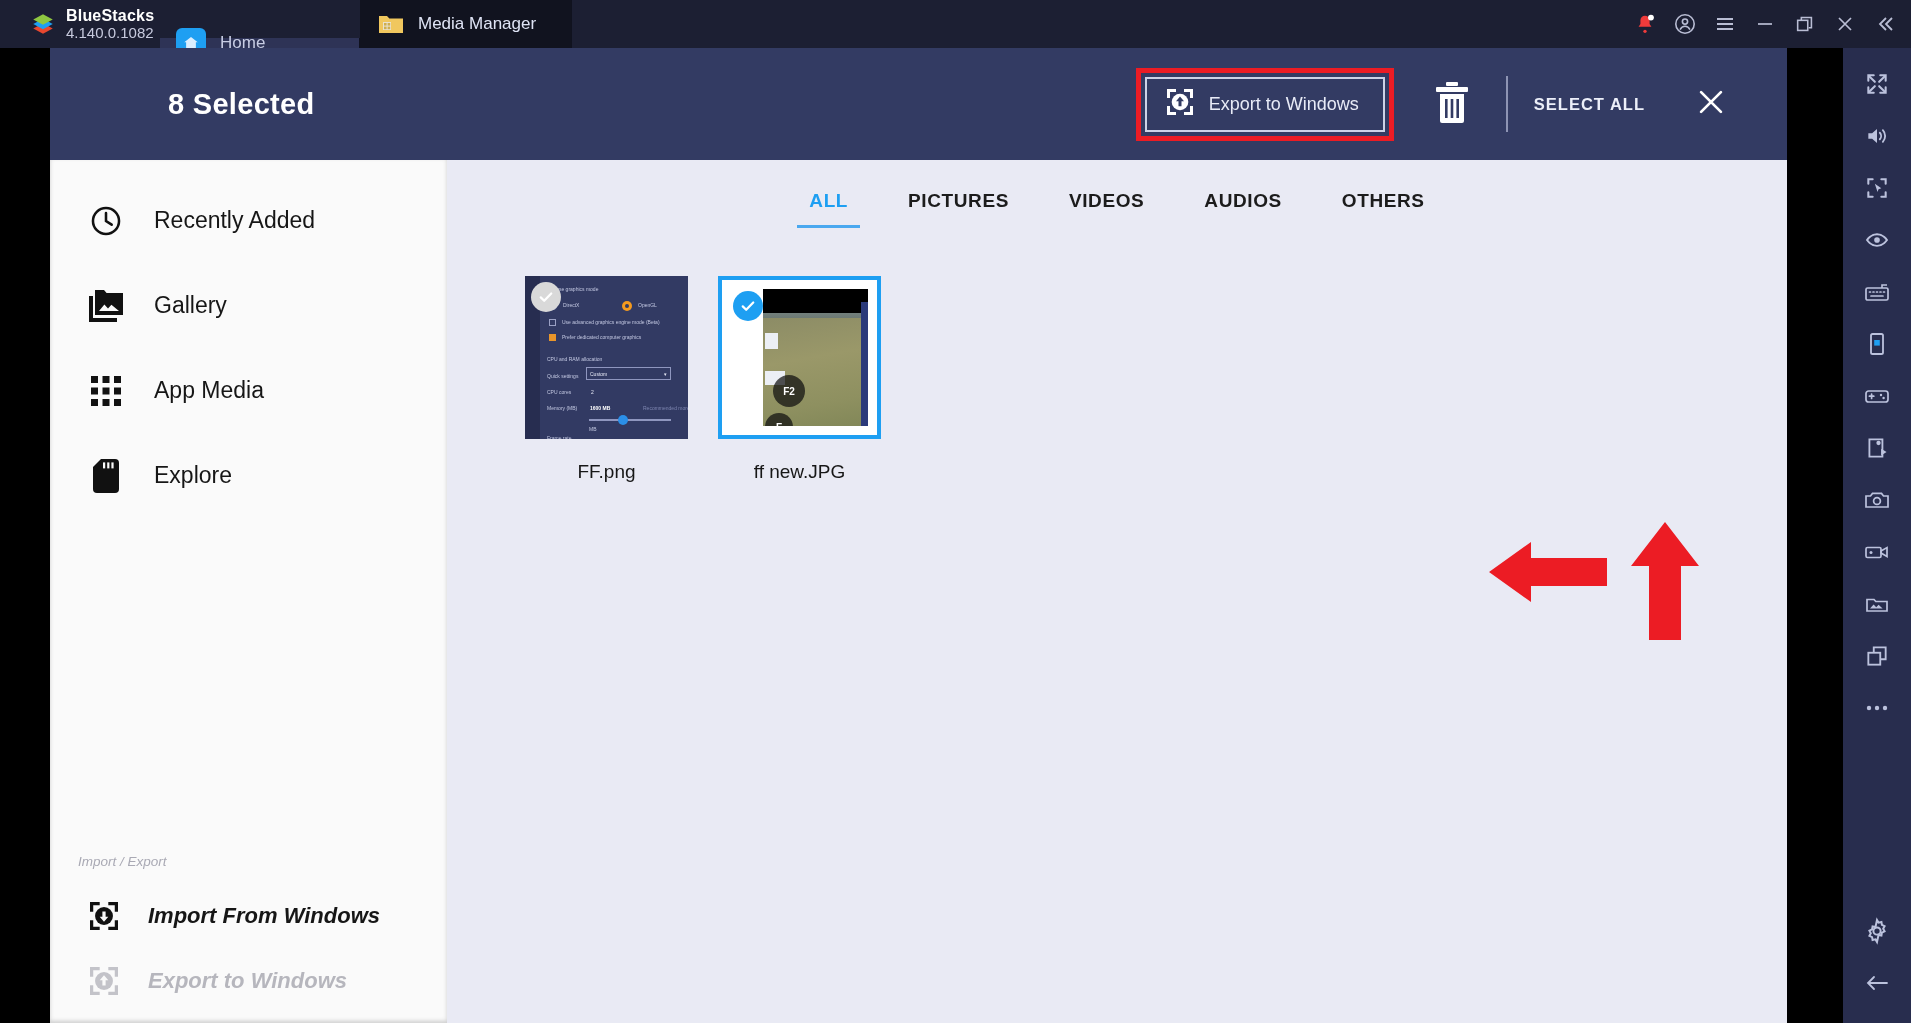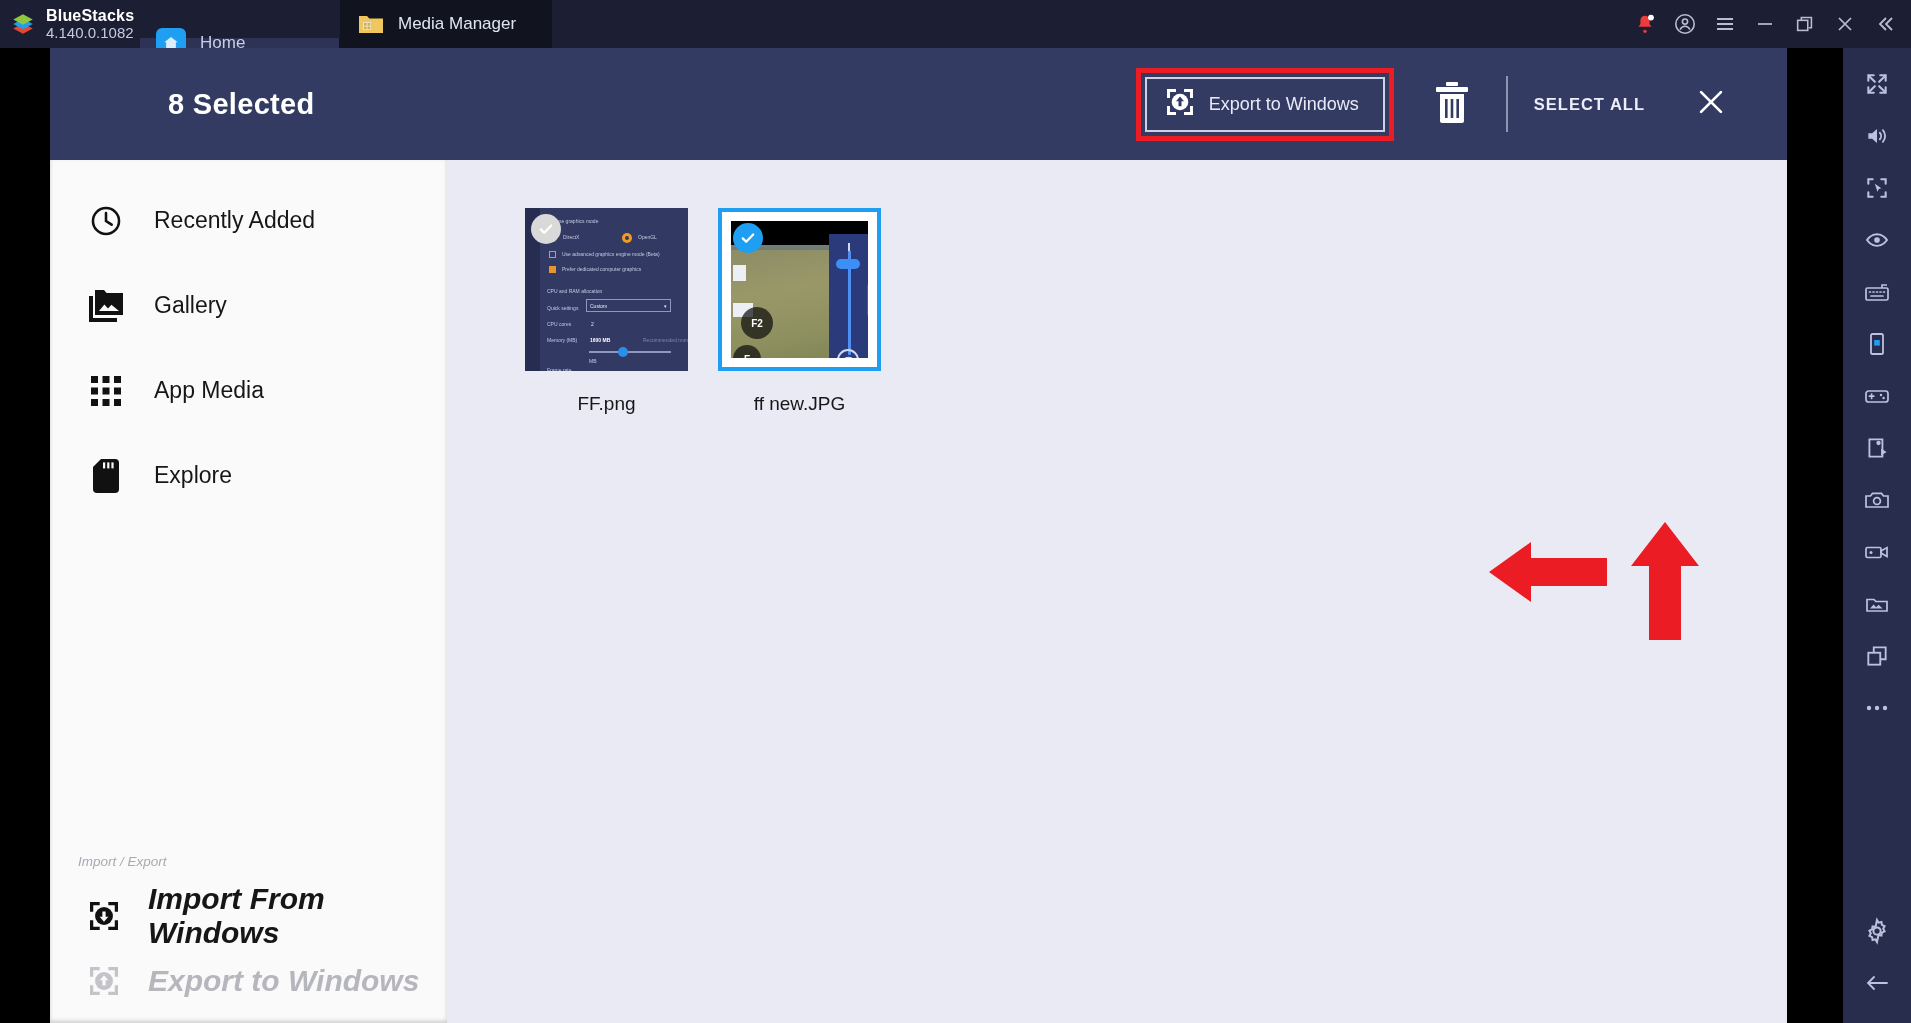--- a/index.html
+++ b/index.html
@@ -7,21 +7,21 @@
     width: 1911px; height: 1023px;
     background: #000;
     font-family: "Liberation Sans", sans-serif;
     overflow: hidden;
   }
   .app { position: relative; width: 1911px; height: 1023px; background: #000; }
 
   
   .titlebar {
     position: absolute; left: 0; top: 0; width: 1911px; height: 48px;
-    background: #1c1f33; display: flex; align-items: stretch;
+    background: #1c1f33; display: flex; align-items: stretch; padding-left: 20px;
   }
   .brand {
     width: 140px; display: flex; align-items: center; gap: 8px;
     padding-left: 8px; background: #1c1f33;
   }
   .brand-logo { width: 30px; height: 30px; flex: none; }
   .brand-text { display: flex; flex-direction: column; justify-content: center; line-height: 1.05; }
   .brand-name { color: #ffffff; font-size: 16px; font-weight: bold; letter-spacing: .2px; }
   .brand-ver { color: #c7cade; font-size: 15px; }
 
@@ -106,21 +106,21 @@
   .nav-label { font-size: 23px; }
   .nav-ic { width: 36px; height: 36px; display:flex; align-items:center; justify-content:center; flex: none; }
   .nav-bottom { margin-top: auto; padding-bottom: 10px; font-style: italic; }
   .nav-section-title {
     color: #a9a9b4; font-size: 13.5px; padding-left: 28px; padding-bottom: 14px;
   }
   .nav-io {
     display: flex; align-items: center; gap: 26px;
     height: 65px; padding-left: 36px;
   }
-  .nav-io-label { font-size: 30px; font-weight: bold; color: #161616; }
+  .nav-io-label { font-size: 22px; font-weight: bold; color: #161616; }
   .nav-io.disabled .nav-io-label { color: #b6b6bd; font-weight: bold; }
 
   
   .content {
     position: absolute; left: 397px; top: 112px; width: 1340px; height: 863px;
     background: #e9eaf4;
   }
   .tabbar { display: flex; justify-content: center; gap: 0; padding-top: 30px; }
   .ctab {
     font-size: 19px; font-weight: bold; color: #1c1c1c; letter-spacing: .6px;
@@ -133,21 +133,21 @@
   }
 
   .grid { display: flex; gap: 30px; padding: 48px 0 0 78px; }
   .card { width: 163px; }
   .thumb {
     width: 163px; height: 163px; position: relative; overflow: hidden;
     background: #2b3158;
   }
   .thumb.selected { border: 4px solid #1e9ff2; background: #ffffff; padding: 5px; }
   .thumb-inner { position: absolute; inset: 0; overflow: hidden; }
-  .thumb.selected .thumb-inner { inset: 9px; }
+  .thumb.selected .thumb-inner { inset: 9px; margin-left: 32px; }
   .filename {
     text-align: center; font-size: 19px; color: #171717;
     margin-top: 22px;
   }
   .check {
     position: absolute; left: 6px; top: 6px; width: 30px; height: 30px;
     border-radius: 50%; display: flex; align-items: center; justify-content: center;
     z-index: 5;
   }
   .check.grey { background: #d9d9d9; color: #ffffff; }
@@ -508,20 +508,27 @@
               <path d="M13 7.6l4 4.6h-2.5v5h-3v-5H9z" fill="#fafafa"></path>
             </svg>
           </span>
           <span class="nav-io-label">Export to Windows</span>
         </div>
       </div>
     </div>
 
     <div class="content">
 
+      <div class="tabbar">
+        <div class="ctab active">ALL</div>
+        <div class="ctab">PICTURES</div>
+        <div class="ctab">VIDEOS</div>
+        <div class="ctab">AUDIOS</div>
+        <div class="ctab">OTHERS</div>
+      </div>
 
       <div class="grid">
 
         <div class="card">
           <div class="thumb">
             <div class="thumb-inner">
               <div class="ss">
                 <div class="ss-left"></div>
                 <div class="r" style="left:22px; top:10px;">Choose graphics mode</div>
                 <div class="rb" style="left:24px; top:26px; width:8px; height:8px; border-radius:50%;"></div>

